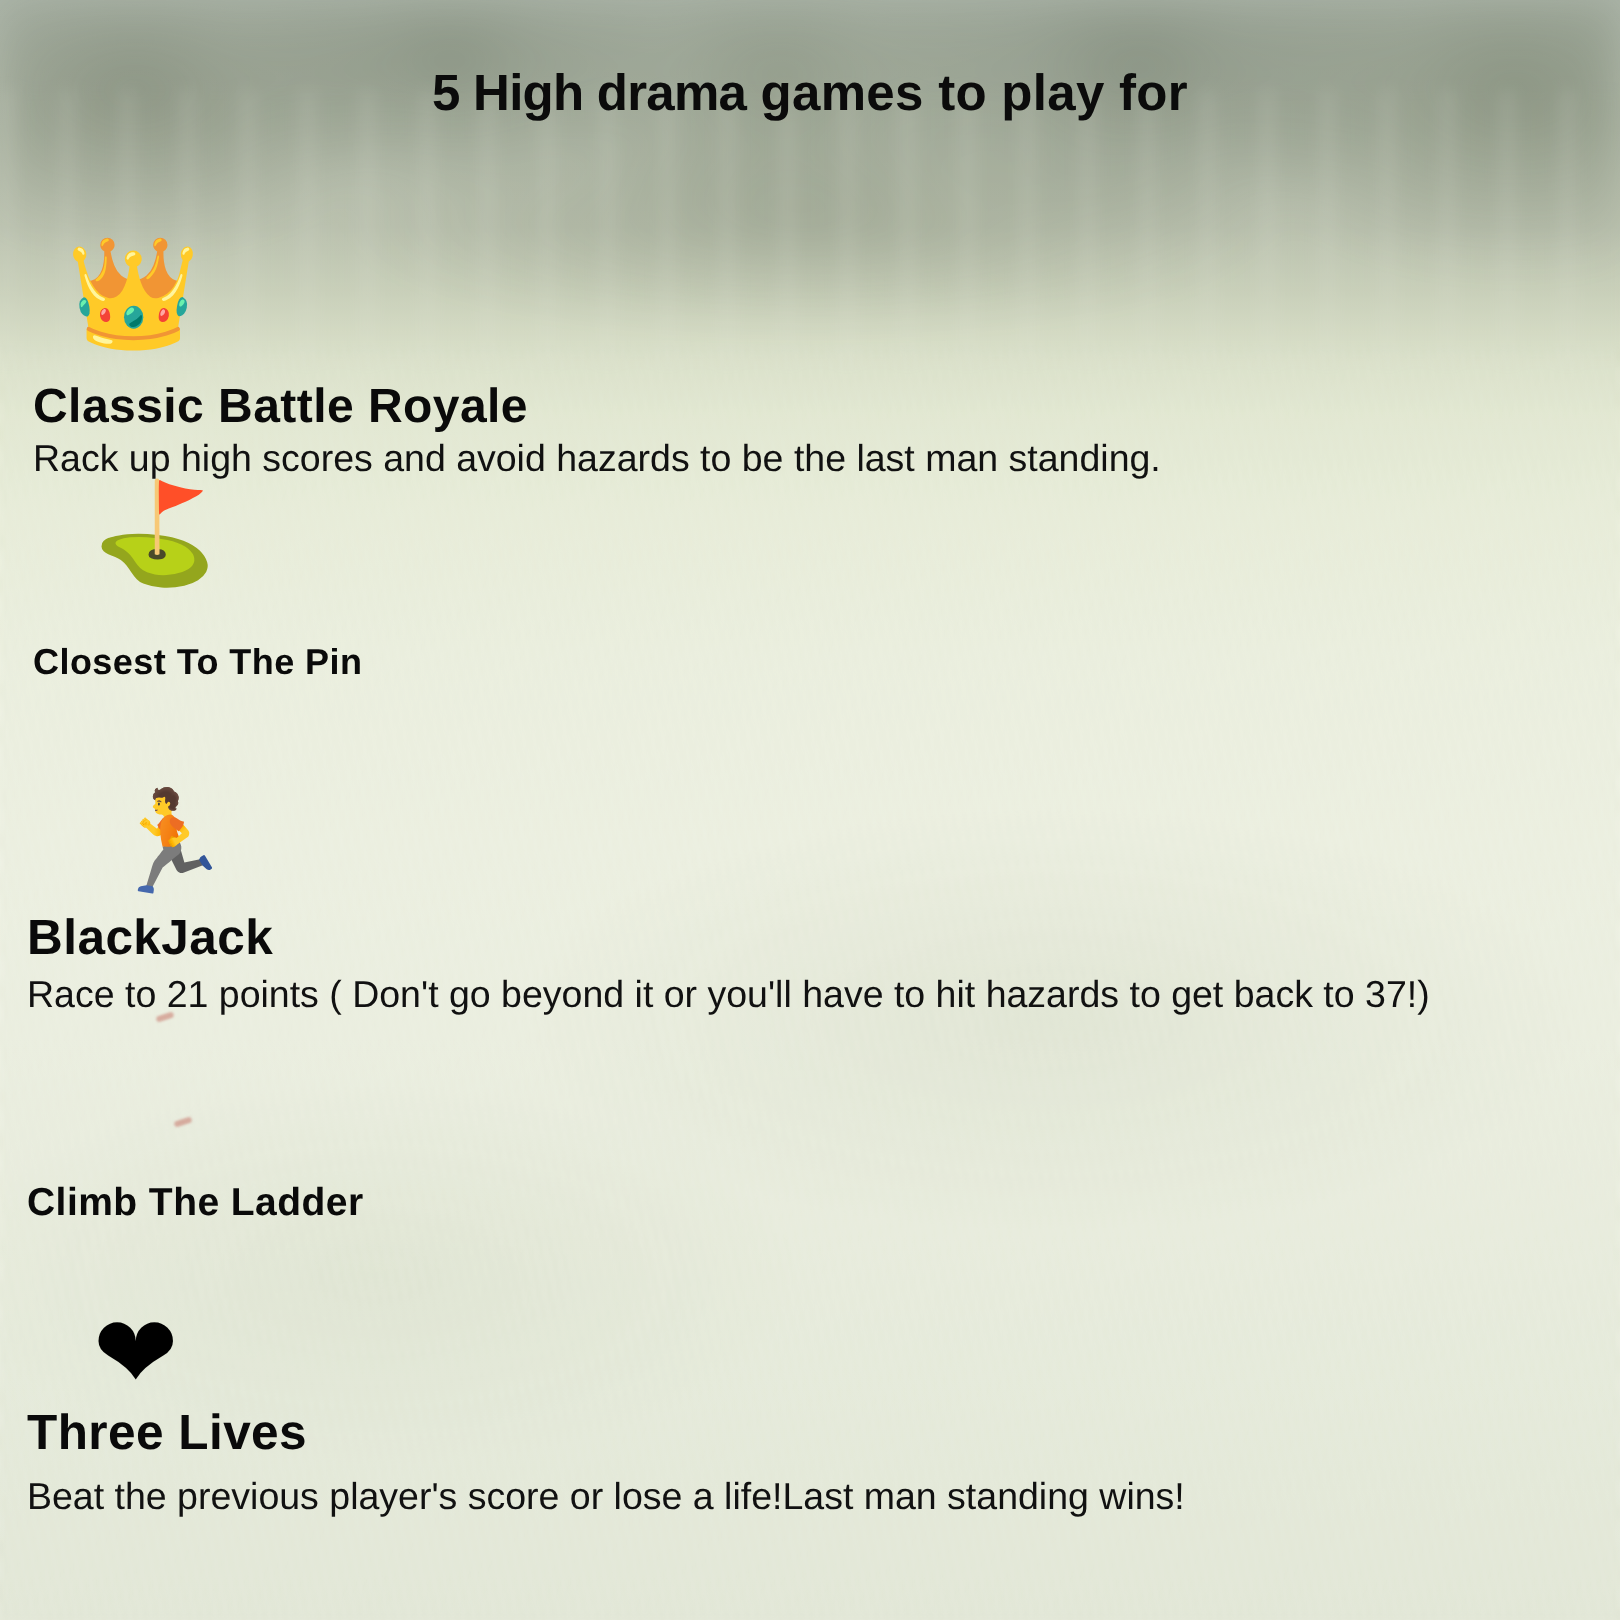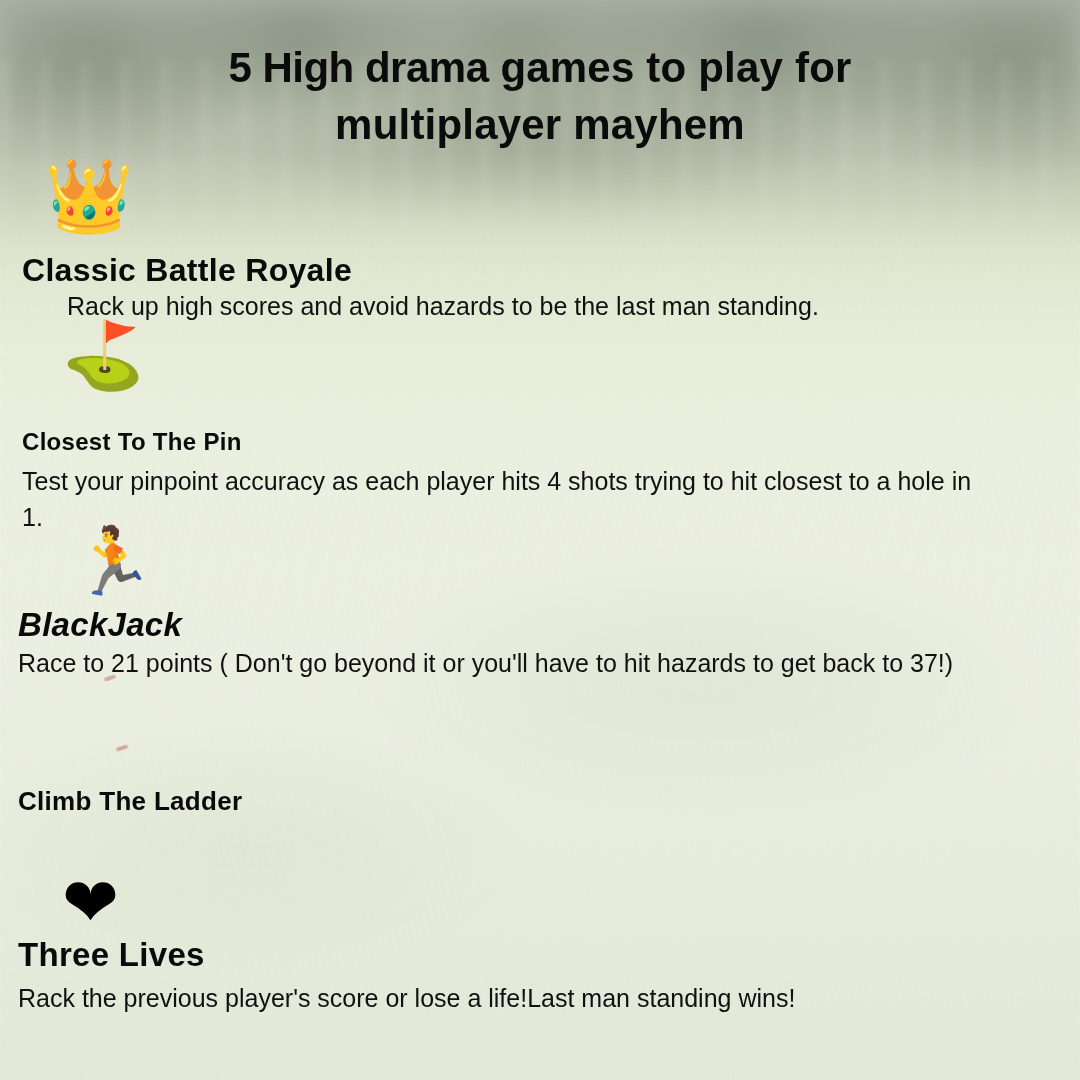--- a/index.html
+++ b/index.html
@@ -90,21 +90,21 @@
     width: 1080px;
     height: 1080px;
   }
 
   .title {
     position: absolute;
     top: 40px;
     left: 0;
     width: 1080px;
     text-align: center;
-    font-size: 42px;
+    font-size: 34px;
     line-height: 1.35;
     color: #0b0b0b;
     font-weight: 700;
     letter-spacing: .2px;
     padding: 0 70px;
     box-sizing: border-box;
   }
   .title .strong {
     font-weight: 900;
     letter-spacing: -.5px;
@@ -127,28 +127,28 @@
     position: absolute;
     color: #111;
     font-size: 25px;
     line-height: 1.45;
   }
   .justify { text-align: justify; }
 
   
   #crown      { left: 44px;  top: 160px; }
   #t1 { left: 22px;  top: 252px; font-size: 32px; }
-  #b1 { left: 22px;  top: 288px; width: 1000px; margin-left: 45px; }
+  #b1 { left: 22px;  top: 288px; width: 1000px; }
 
   #golf       { left: 62px;  top: 322px; font-size: 66px; }
   #t2 { left: 22px;  top: 428px; font-size: 24px; }
   #b2 { left: 22px;  top: 463px; width: 962px; }
 
   #runner     { left: 72px;  top: 528px; font-size: 66px; }
-  #t3 { left: 18px;  top: 606px; font-size: 33px; font-style: italic; }
+  #t3 { left: 18px;  top: 606px; font-size: 33px; }
   #b3 { left: 18px;  top: 645px; width: 1004px; }
 
   #t4 { left: 18px;  top: 786px; font-size: 26px; }
   #b4 { left: 18px;  top: 836px; width: 1004px; }
 
   #heart      { left: 62px;  top: 868px; font-size: 68px; }
   #t5 { left: 18px;  top: 936px; font-size: 33px; }
   #b5 { left: 18px;  top: 980px; width: 1004px; }
 
   .speck {
@@ -172,35 +172,33 @@
   <div class="bg-layer bg-grass"></div>
   <div class="bg-layer bg-wash"></div>
 
   <div class="speck" style="left:104px; top:676px;"></div>
   <div class="speck" style="left:116px; top:746px;"></div>
 
   <div class="content">
 
     <div class="title">
       <span class="strong">5 High drama</span><span> games to play for</span><br>
-      <span>multiplayer mayhem</span>
     </div>
 
     <div class="emoji" id="crown">👑</div>
     <div class="item-title" id="t1">Classic Battle Royale</div>
     <div class="item-body" id="b1">Rack up high scores and avoid hazards to be the last man standing.</div>
 
     <div class="emoji" id="golf">⛳</div>
     <div class="item-title" id="t2">Closest To The Pin</div>
-    <div class="item-body" id="b2">Test your pinpoint accuracy as  each player hits 4 shots trying to hit closest to a hole in 1.</div>
 
     <div class="emoji" id="runner">🏃</div>
     <div class="item-title" id="t3">BlackJack</div>
     <div class="item-body justify" id="b3">Race to 21 points ( Don't go beyond it or you'll have to hit hazards to get back to 37!)</div>
 
     <div class="item-title" id="t4">Climb The Ladder</div>
 
     <div class="emoji" id="heart">❤</div>
     <div class="item-title" id="t5">Three Lives</div>
-    <div class="item-body" id="b5">Rack the previous player's score or lose a life!Last man standing wins!</div>
+    <div class="item-body" id="b5">Beat the previous player's score or lose a life!Last man standing wins!</div>
 
   </div>
 </div>
 
 </body></html>

